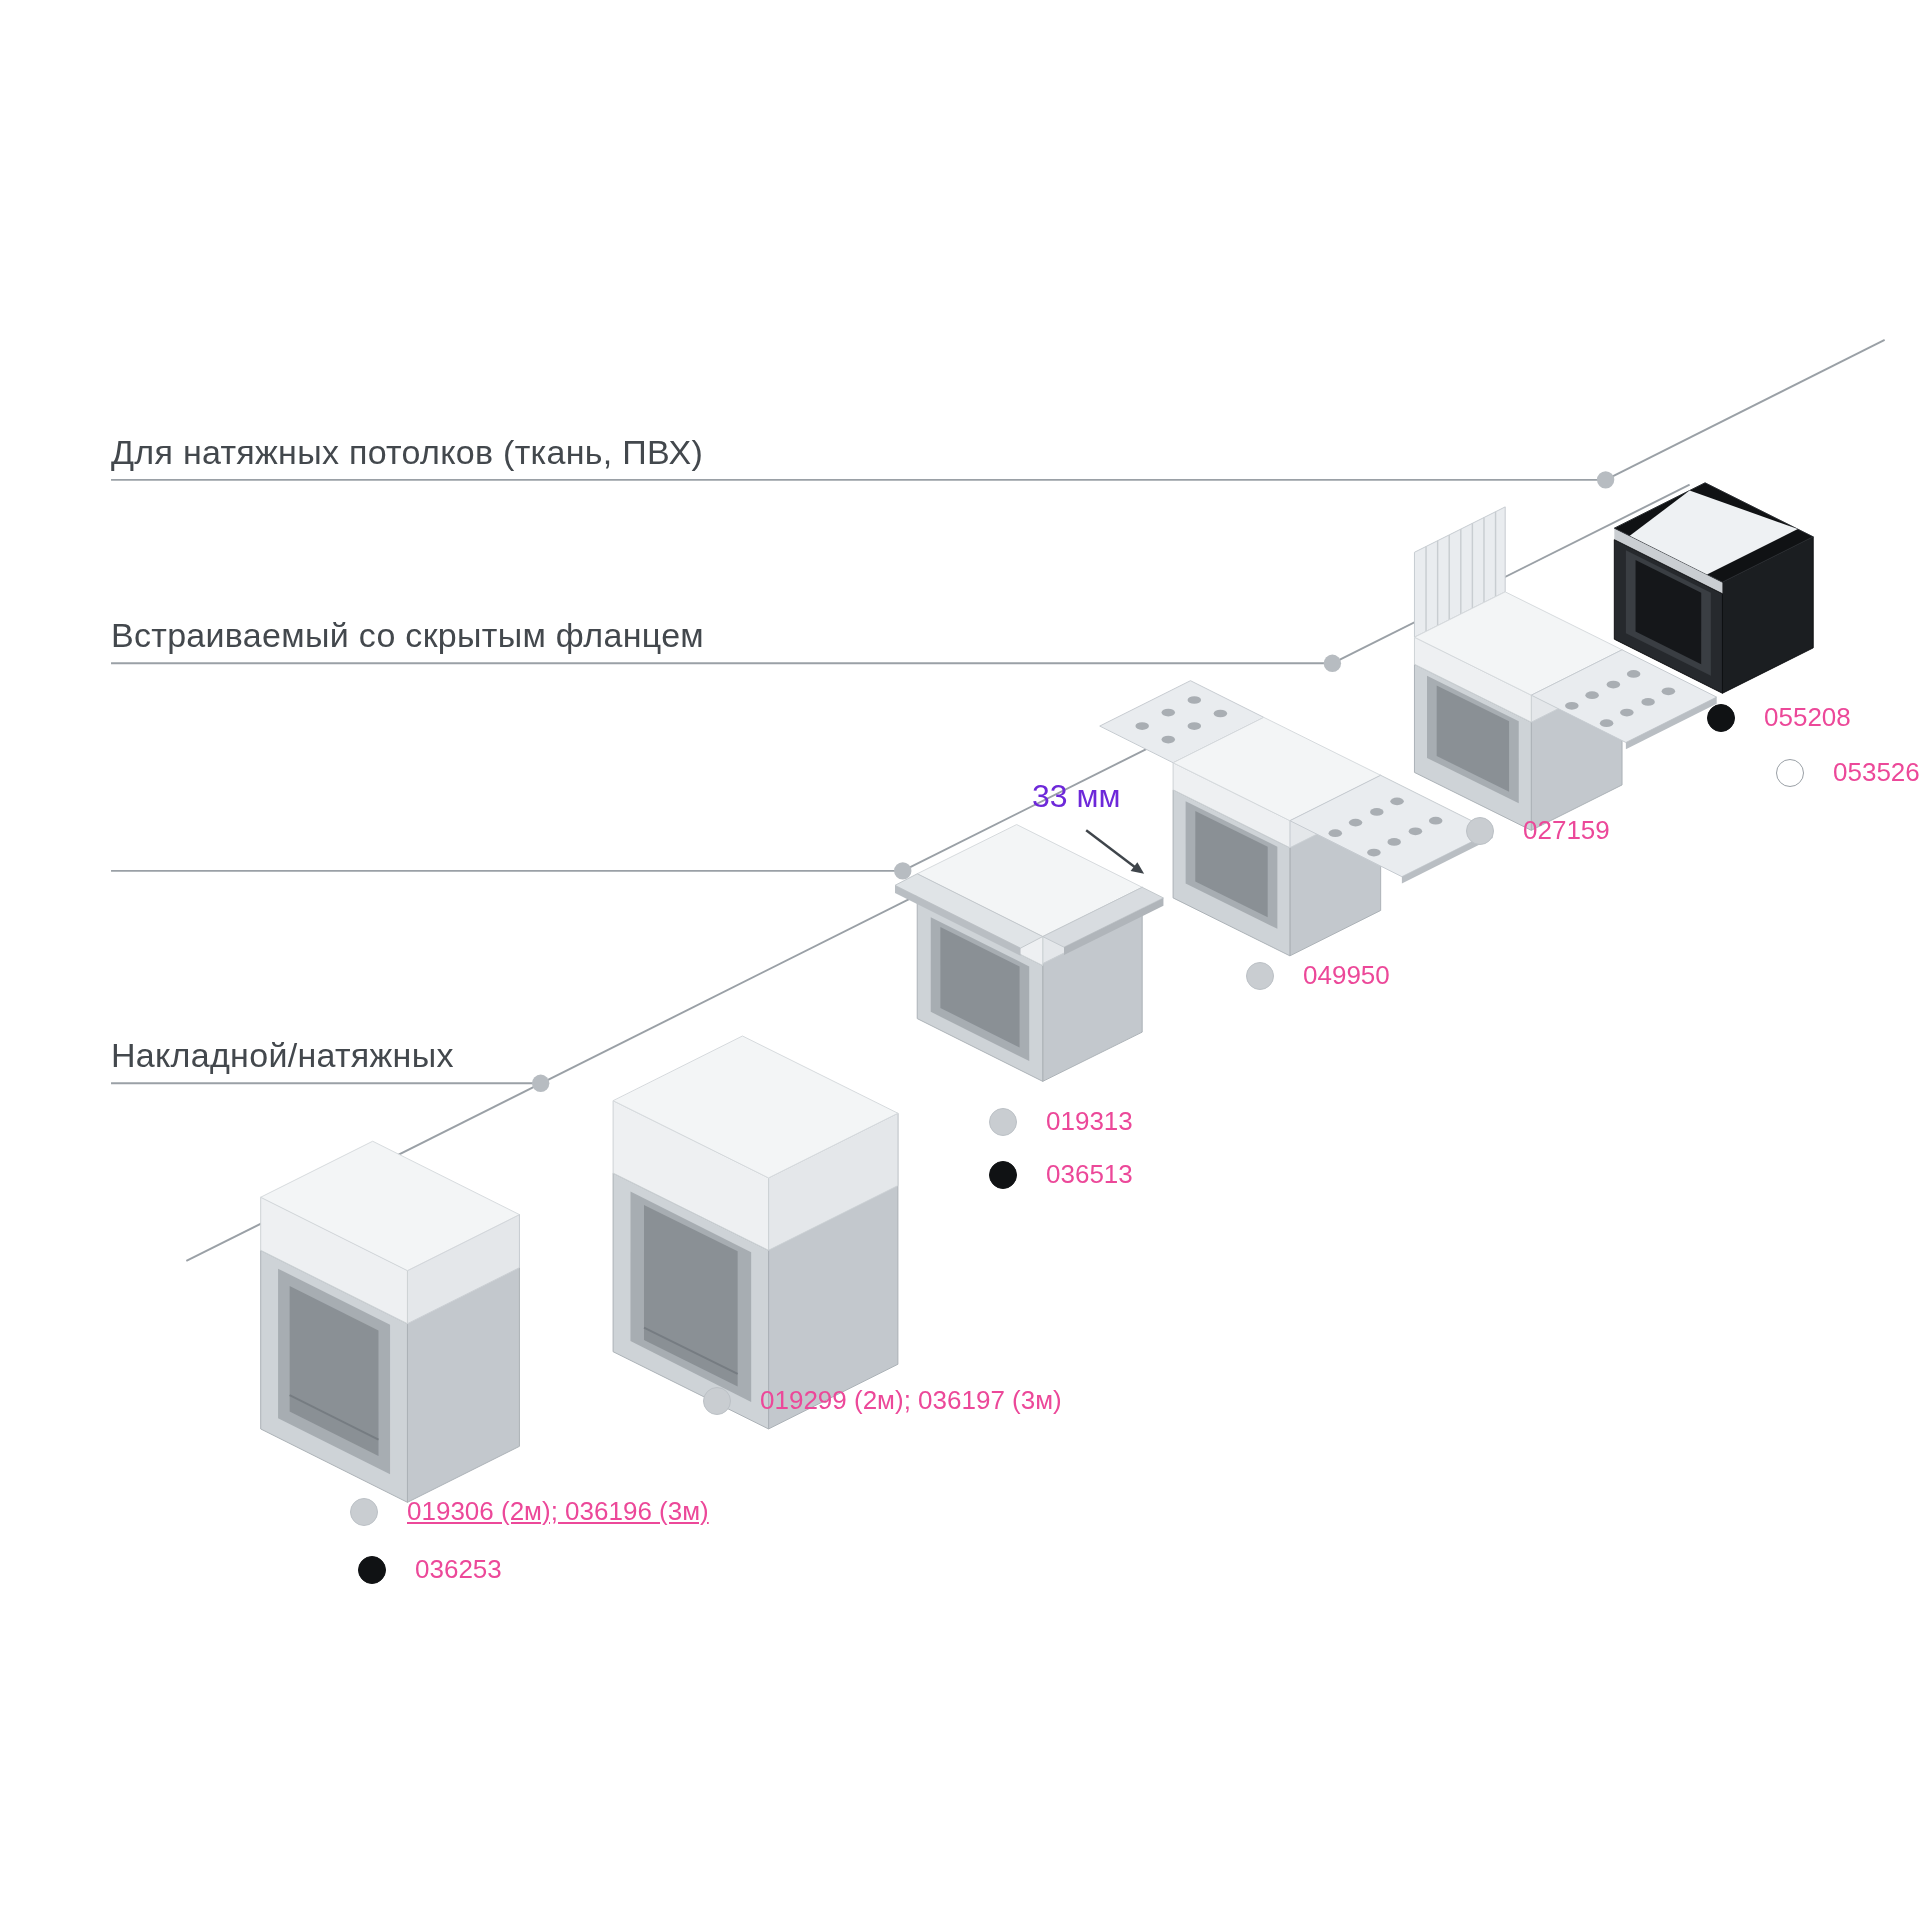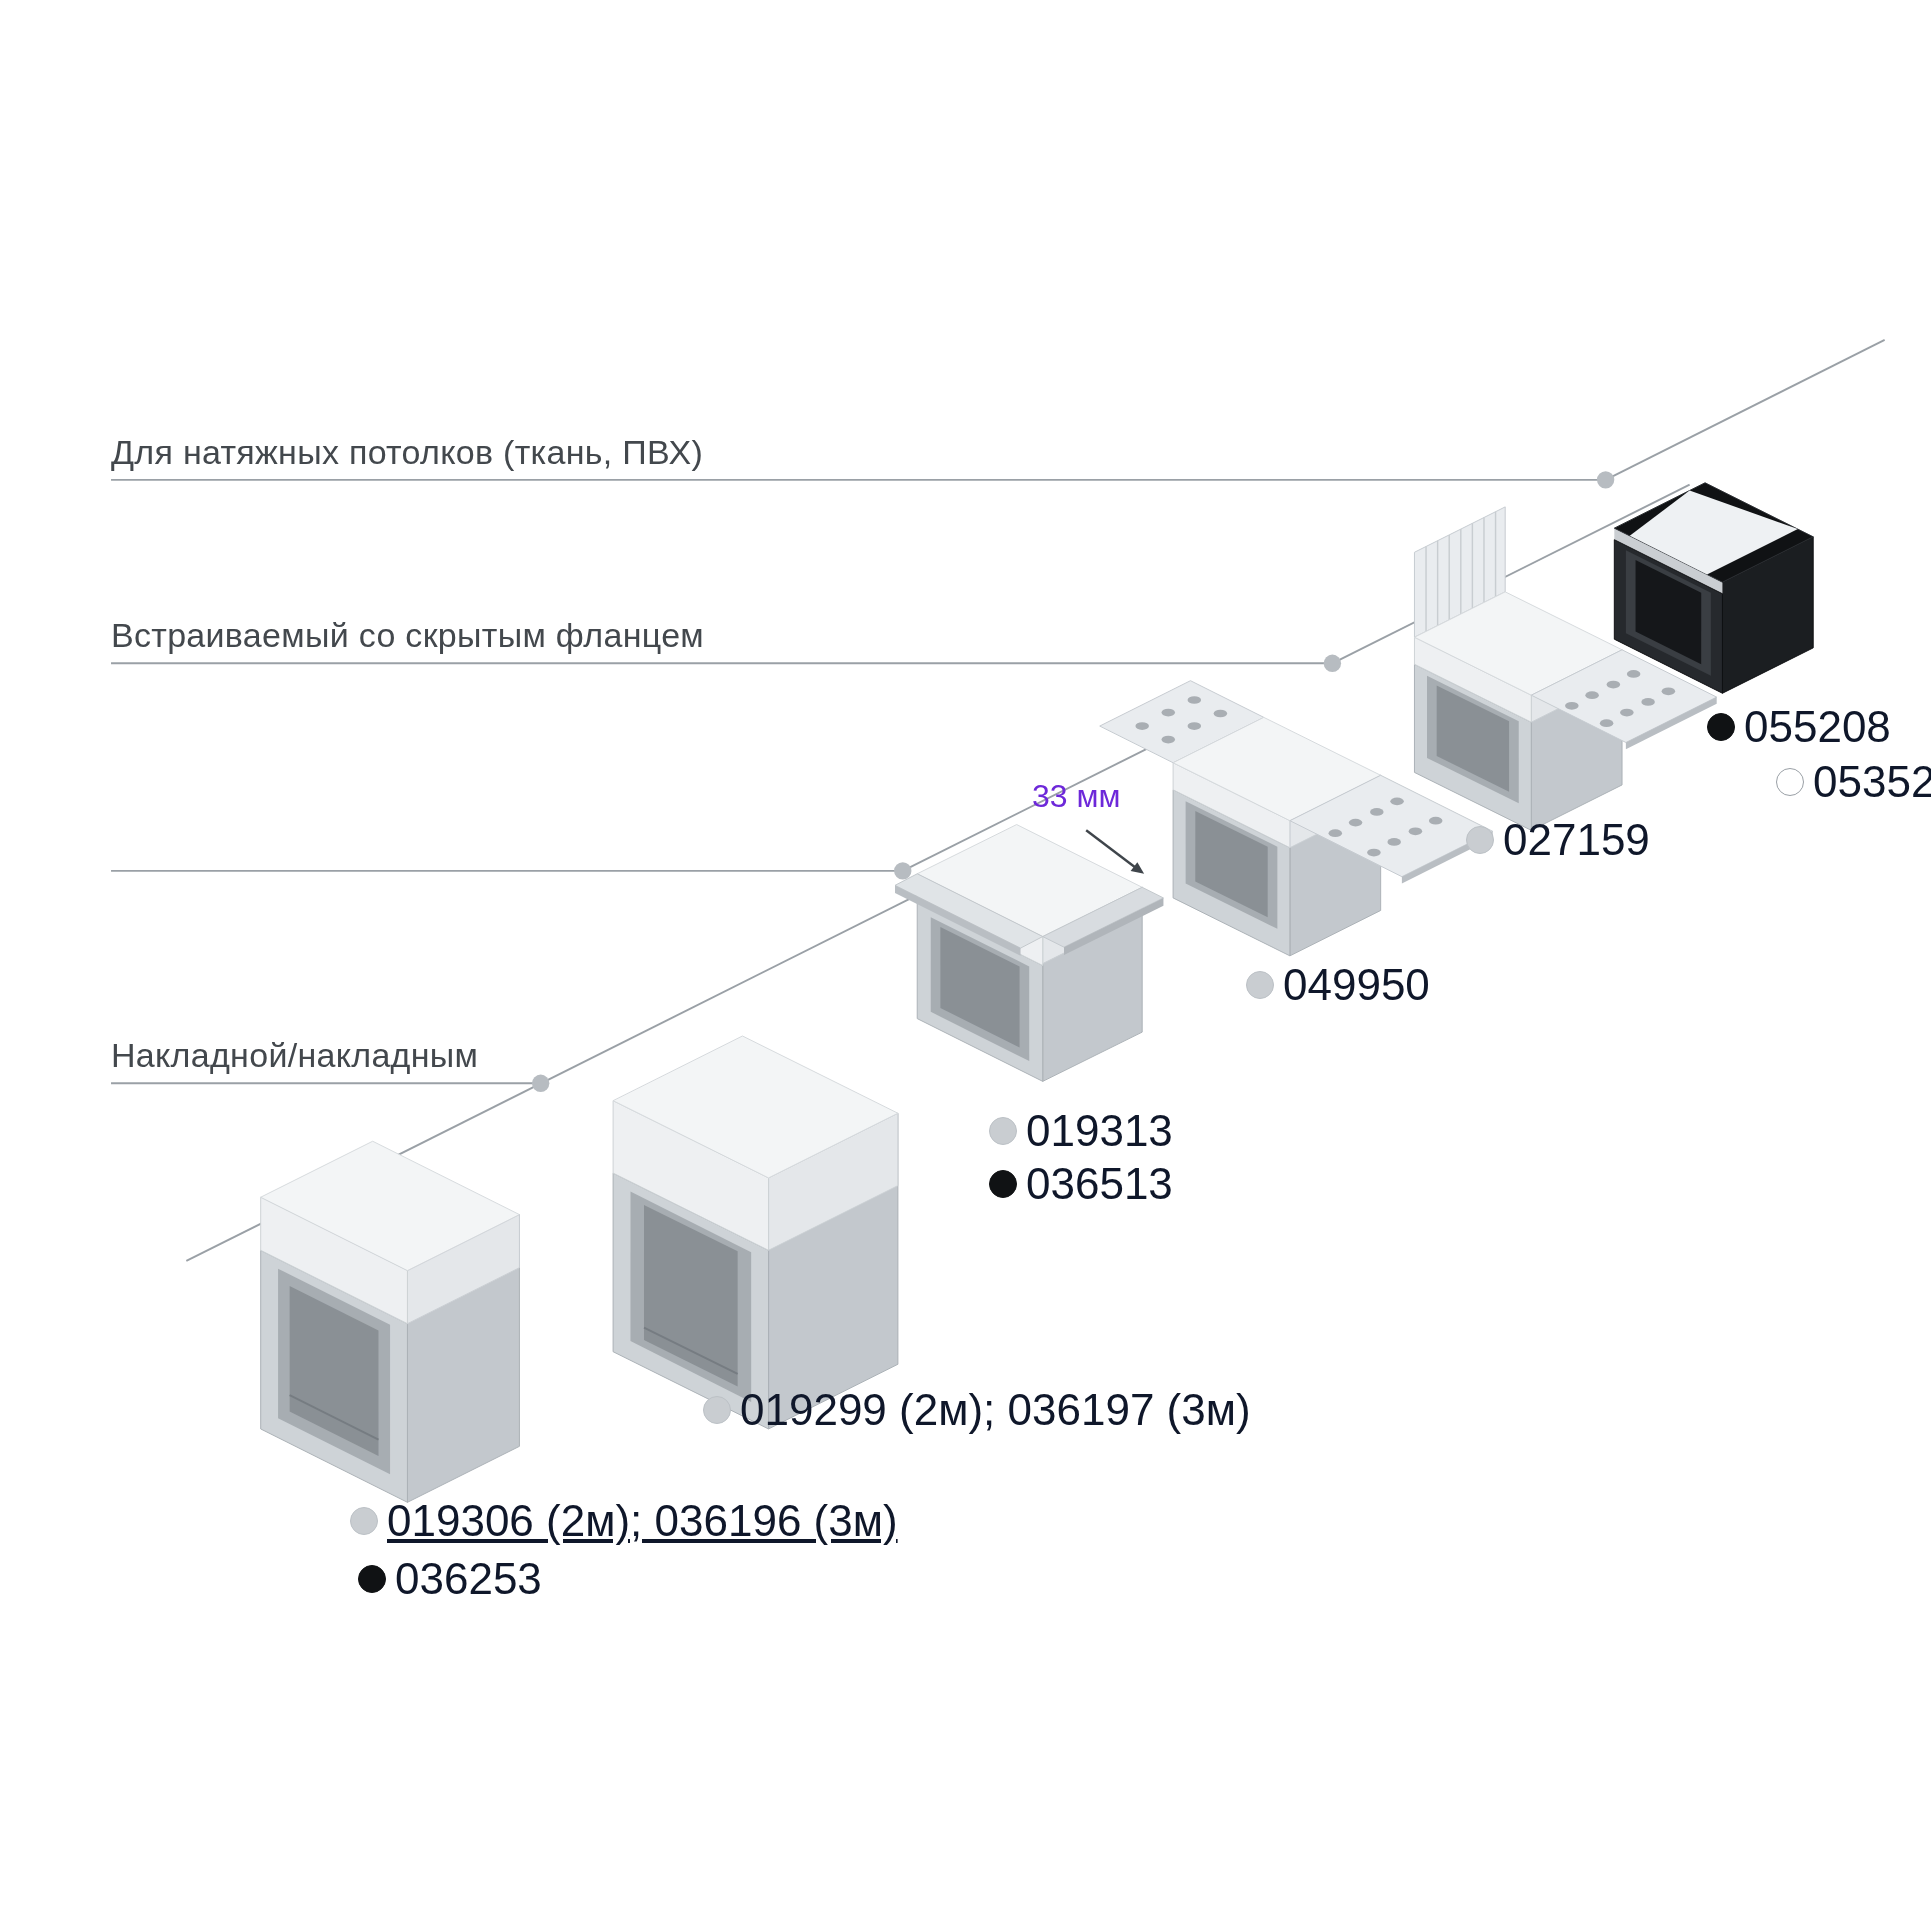--- a/index.html
+++ b/index.html
@@ -11,24 +11,24 @@
     font-size:34px;
     font-weight:500;
     letter-spacing:0.3px;
     color:#43484d;
     white-space:nowrap;
   }
   .code-row{
     position:absolute;
     display:flex;
     align-items:center;
-    gap:9px;
-    font-size:44px;
+    gap:29px;
+    font-size:26px;
     font-weight:500;
-    color:#0f172a;
+    color:#ec4899;
     white-space:nowrap;
   }
   .dot{
     width:26px;height:26px;border-radius:50%;
     flex:0 0 auto;
   }
   .dot.gray{background:#c9cdd1;border:1px solid #bcc1c6;}
   .dot.black{background:#101214;border:1px solid #101214;}
   .dot.white{background:#ffffff;border:1.9px solid #9aa0a6;}
   .dim-label{
@@ -174,21 +174,21 @@
     </g>
 
     <g>
       <line x1="1125" y1="860" x2="1178" y2="900" stroke="#3f454b" stroke-width="2.5"></line>
       <polygon points="1185,905 1171,902 1178,893" fill="#3f454b"></polygon>
     </g>
   </svg>
 
   <div class="cat-label" style="left:111px;top:433px;">Для натяжных потолков (ткань, ПВХ)</div>
   <div class="cat-label" style="left:111px;top:616px;">Встраиваемый со скрытым фланцем</div>
-  <div class="cat-label" style="left:111px;top:1036px;">Накладной/накладным</div>
+  <div class="cat-label" style="left:111px;top:1036px;">Накладной/натяжных</div>
 
   <div class="dim-label" style="left:996px;top:778px;">33 мм</div>
 
   <div class="code-row" style="left:350px;top:1496px;text-decoration:underline;">
     <span class="dot gray"></span>
     <span>019306 (2м); 036196 (3м)</span>
   </div>
   <div class="code-row" style="left:358px;top:1554px;">
     <span class="dot black"></span>
     <span>036253</span>

